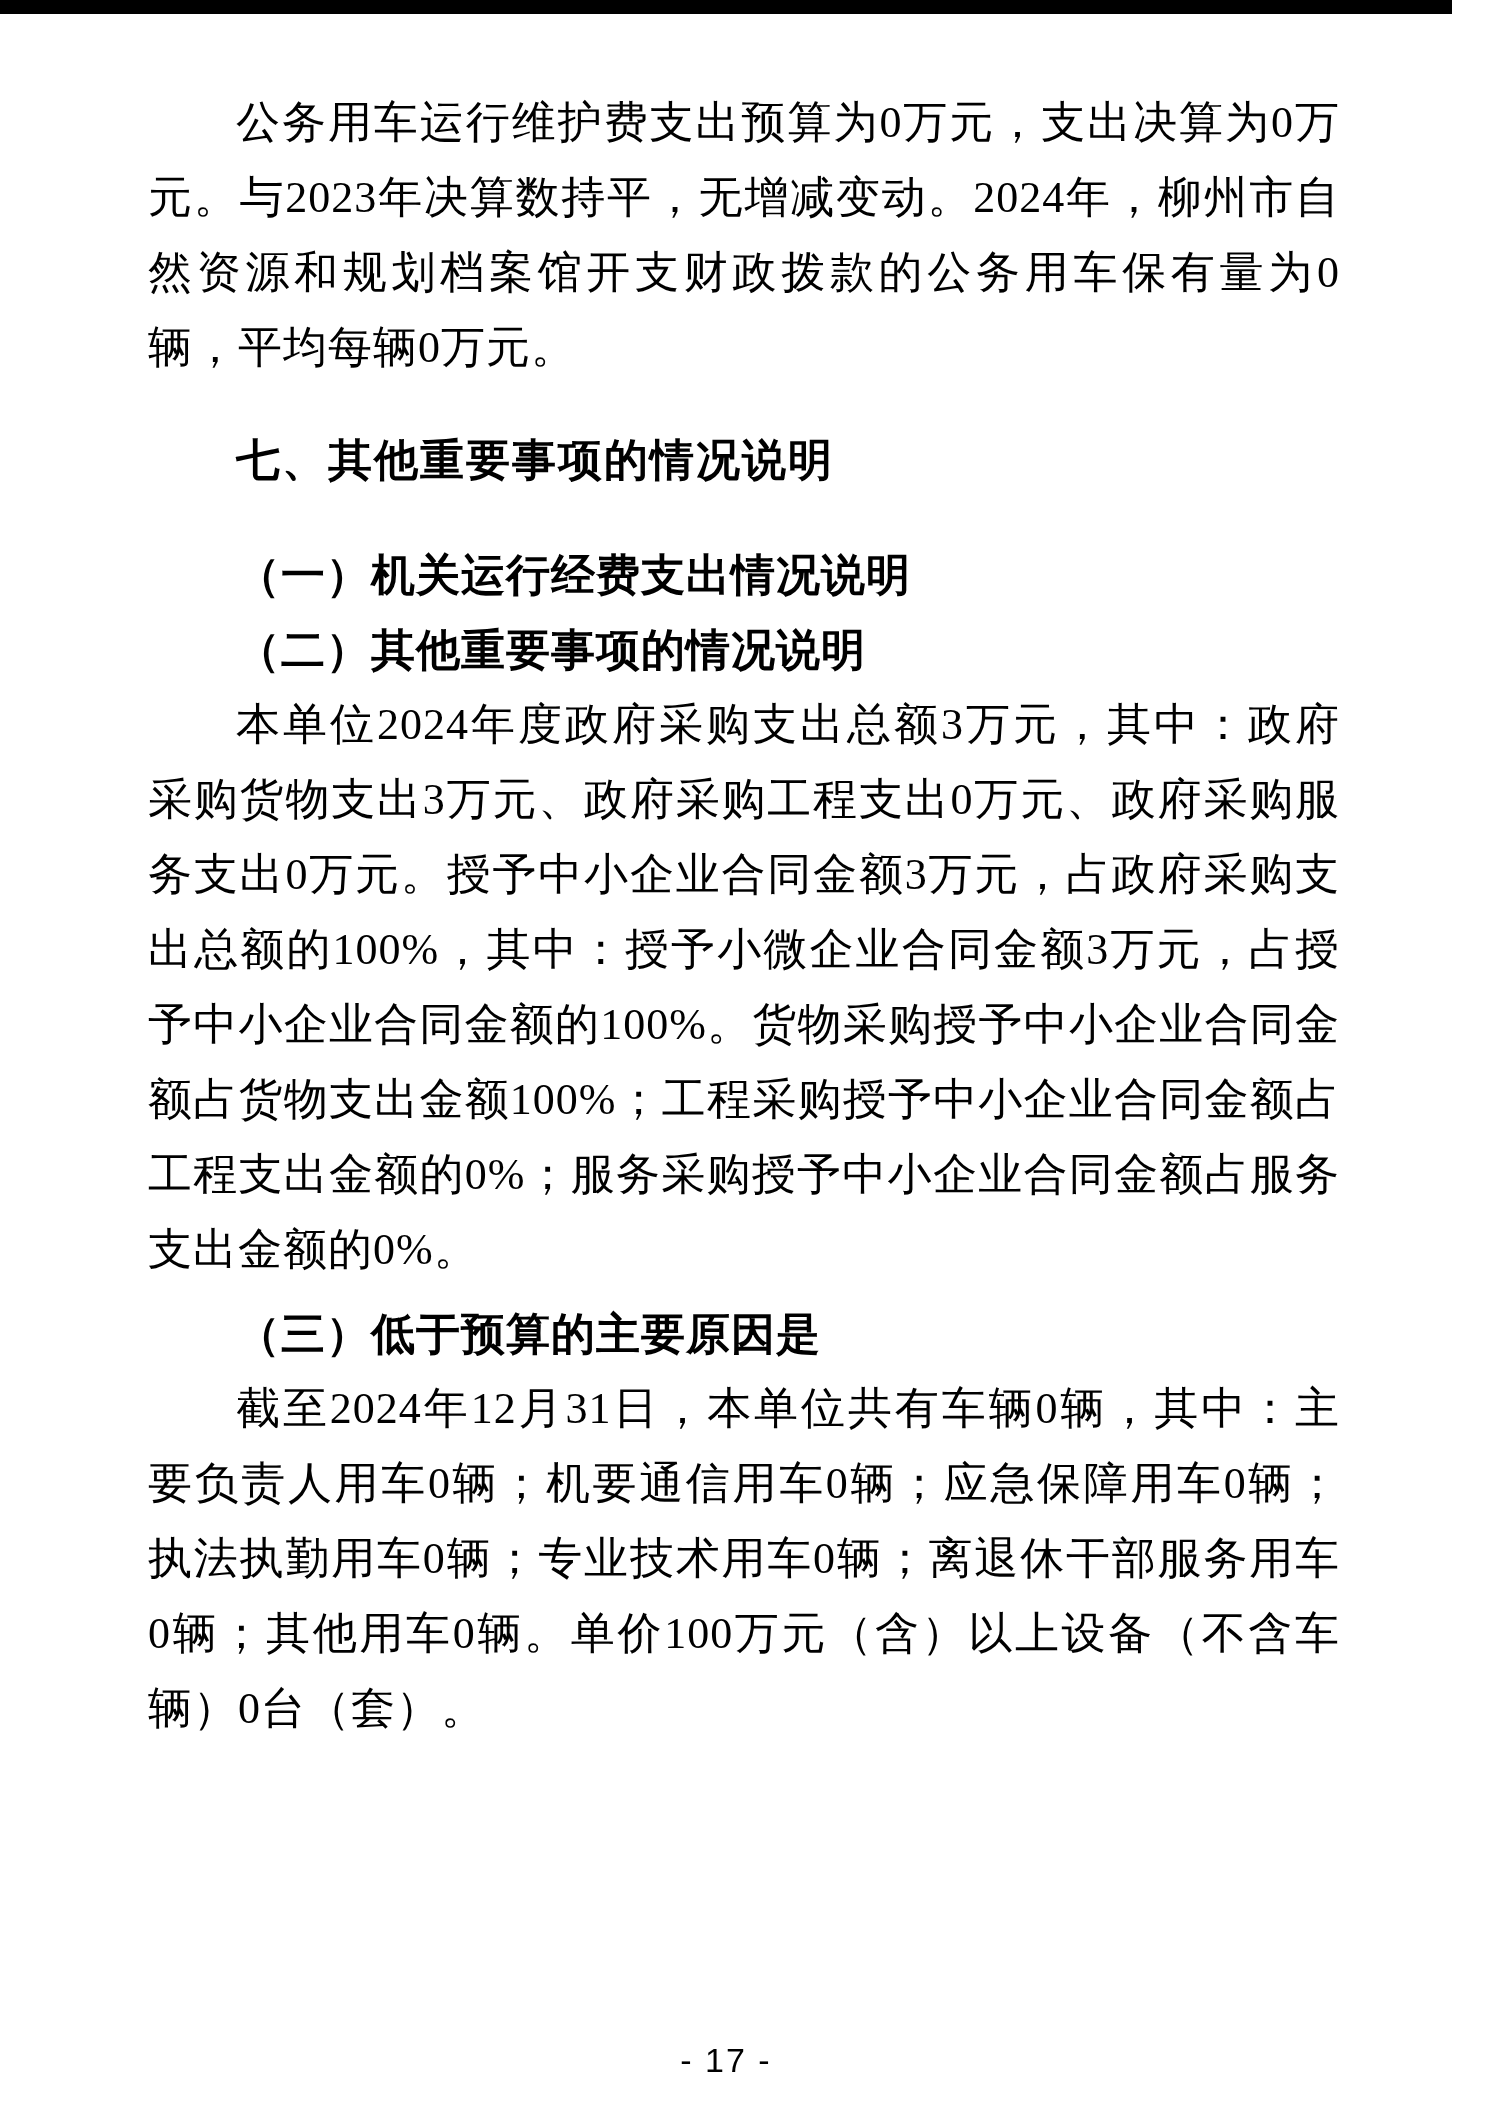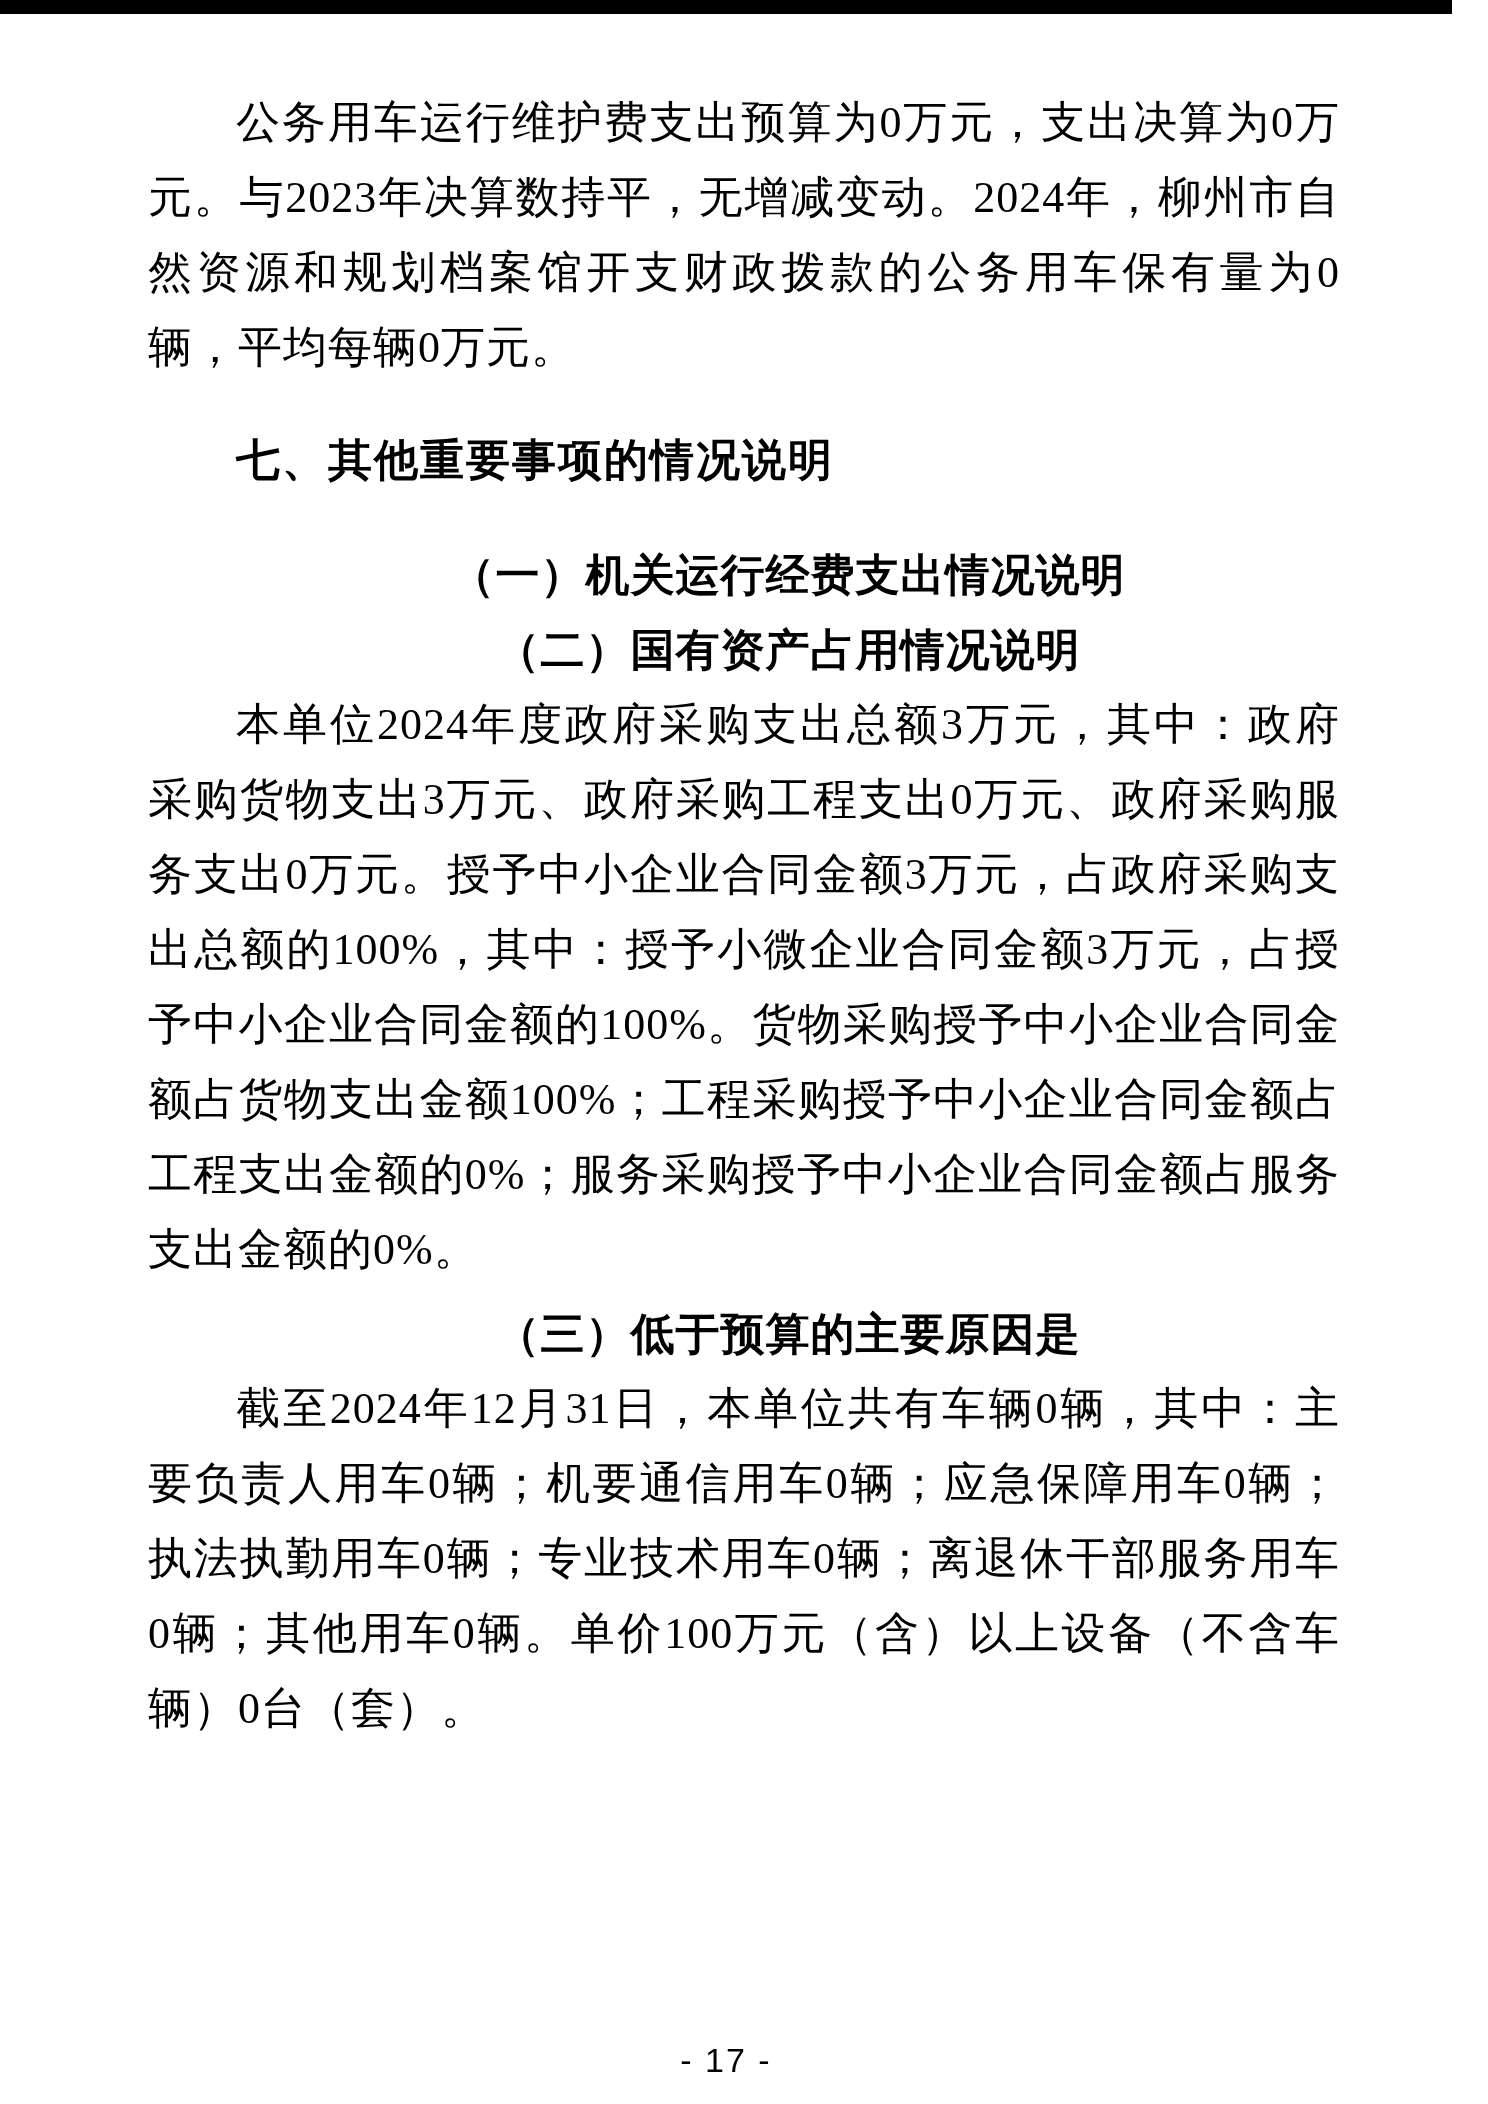--- a/index.html
+++ b/index.html
@@ -52,21 +52,20 @@
     letter-spacing: 2px;
   }
   .sub-heading {
     margin: 0;
     font-size: 44px;
     line-height: 75px;
     text-indent: 88px;
     font-weight: 700;
     letter-spacing: 1px;
     font-family: "Liberation Sans", "DejaVu Sans", sans-serif;
-    text-align: center;
   }
   .sub-heading.assets {
     margin-top: 9px;
   }
   .footer {
     position: absolute;
     top: 2040px;
     left: 0;
     width: 100%;
     text-align: center;
@@ -86,21 +85,21 @@
   <div class="content">
 
     <p class="para">公务用车运行维护费支出预算为0万元，支出决算为0万元。与2023年决算数持平，无增减变动。2024年，柳州市自然资源和规划档案馆开支财政拨款的公务用车保有量为0辆，平均每辆0万元。</p>
 
 
     <h2 class="section-heading">七、其他重要事项的情况说明</h2>
 
     <h3 class="sub-heading">（一）机关运行经费支出情况说明</h3>
 
 
-    <h3 class="sub-heading">（二）国有资产占用情况说明</h3>
+    <h3 class="sub-heading">（二）其他重要事项的情况说明</h3>
 
     <p class="para">本单位2024年度政府采购支出总额3万元，其中：政府采购货物支出3万元、政府采购工程支出0万元、政府采购服务支出0万元。授予中小企业合同金额3万元，占政府采购支出总额的100%，其中：授予小微企业合同金额3万元，占授予中小企业合同金额的100%。货物采购授予中小企业合同金额占货物支出金额100%；工程采购授予中小企业合同金额占工程支出金额的0%；服务采购授予中小企业合同金额占服务支出金额的0%。</p>
 
     <h3 class="sub-heading assets">（三）低于预算的主要原因是</h3>
 
     <p class="para">截至2024年12月31日，本单位共有车辆0辆，其中：主要负责人用车0辆；机要通信用车0辆；应急保障用车0辆；执法执勤用车0辆；专业技术用车0辆；离退休干部服务用车0辆；其他用车0辆。单价100万元（含）以上设备（不含车辆）0台（套）。</p>
 
   </div>
 
   <div class="footer">- 17 -</div>

